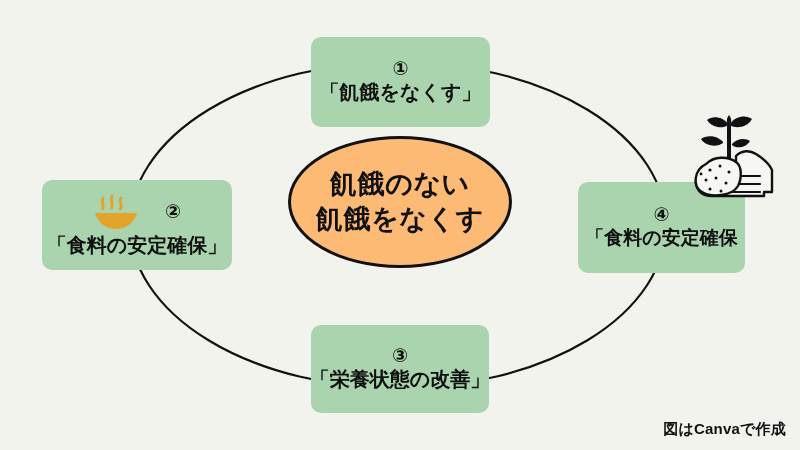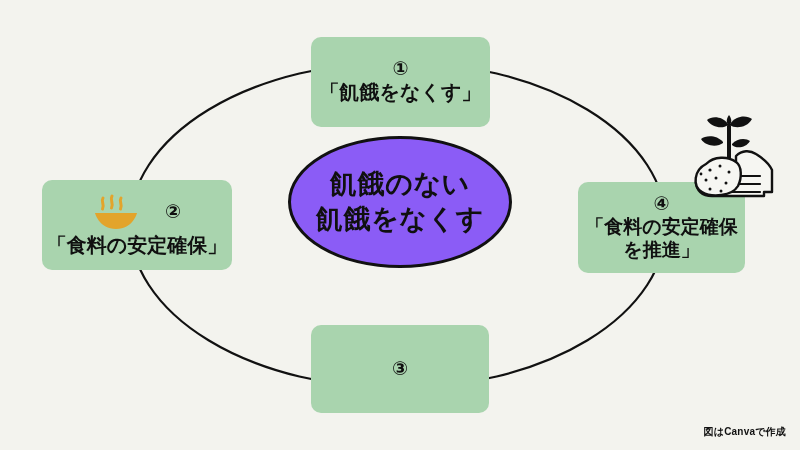--- a/index.html
+++ b/index.html
@@ -77,21 +77,21 @@
   #node4 .ttl { font-size: 19px; }
 
   
   #center {
     position: absolute;
     z-index: 4;
     left: 288px;
     top: 136px;
     width: 224px;
     height: 132px;
-    background: #8b5cf6;
+    background: #fdba74;
     border: 3px solid #111111;
     border-radius: 50%;
     display: flex;
     flex-direction: column;
     align-items: center;
     justify-content: center;
     box-sizing: border-box;
   }
   #center .cline {
     font-size: 27px;
@@ -116,21 +116,21 @@
     width: 104px;
     height: 104px;
   }
 
   
   #credit {
     position: absolute;
     z-index: 6;
     right: 14px;
     bottom: 11px;
-    font-size: 10px;
+    font-size: 15px;
     font-weight: 700;
     color: #111111;
     letter-spacing: 0.2px;
   }
 </style>
 </head>
 <body>
 
 <div id="canvas">
 
@@ -153,26 +153,26 @@
           <path d="M2 20 L44 20 C44 20 40 36 23 36 C6 36 2 20 2 20 Z" fill="#E3A42B"></path>
         </svg>
       </span>
       <span class="num">②</span>
     </div>
     <div class="ttl">「食料の安定確保」</div>
   </div>
 
   <div class="node" id="node3">
     <div class="num">③</div>
+    <div class="ttl">「栄養状態の改善」</div>
   </div>
 
   <div class="node" id="node4">
     <div class="num">④</div>
     <div class="ttl">「食料の安定確保</div>
-    <div class="ttl">を推進」</div>
   </div>
 
   <svg id="plant-icon" viewBox="0 0 104 104">
 
     <path d="M52 20 C46 12 36 12 31 16 C36 24 47 25 52 21 Z" fill="#111111"></path>
     <path d="M54 20 C60 11 71 11 76 15 C71 24 59 25 54 21 Z" fill="#111111"></path>
     <path d="M53 11 C50 15 50 19 53 22 C56 19 56 15 53 11 Z" fill="#111111"></path>
     <path d="M47 38 C41 31 30 31 25 35 C30 43 42 43 47 39 Z" fill="#111111"></path>
     <path d="M56 40 C61 34 70 34 74 37 C70 44 60 45 56 41 Z" fill="#111111"></path>
 

